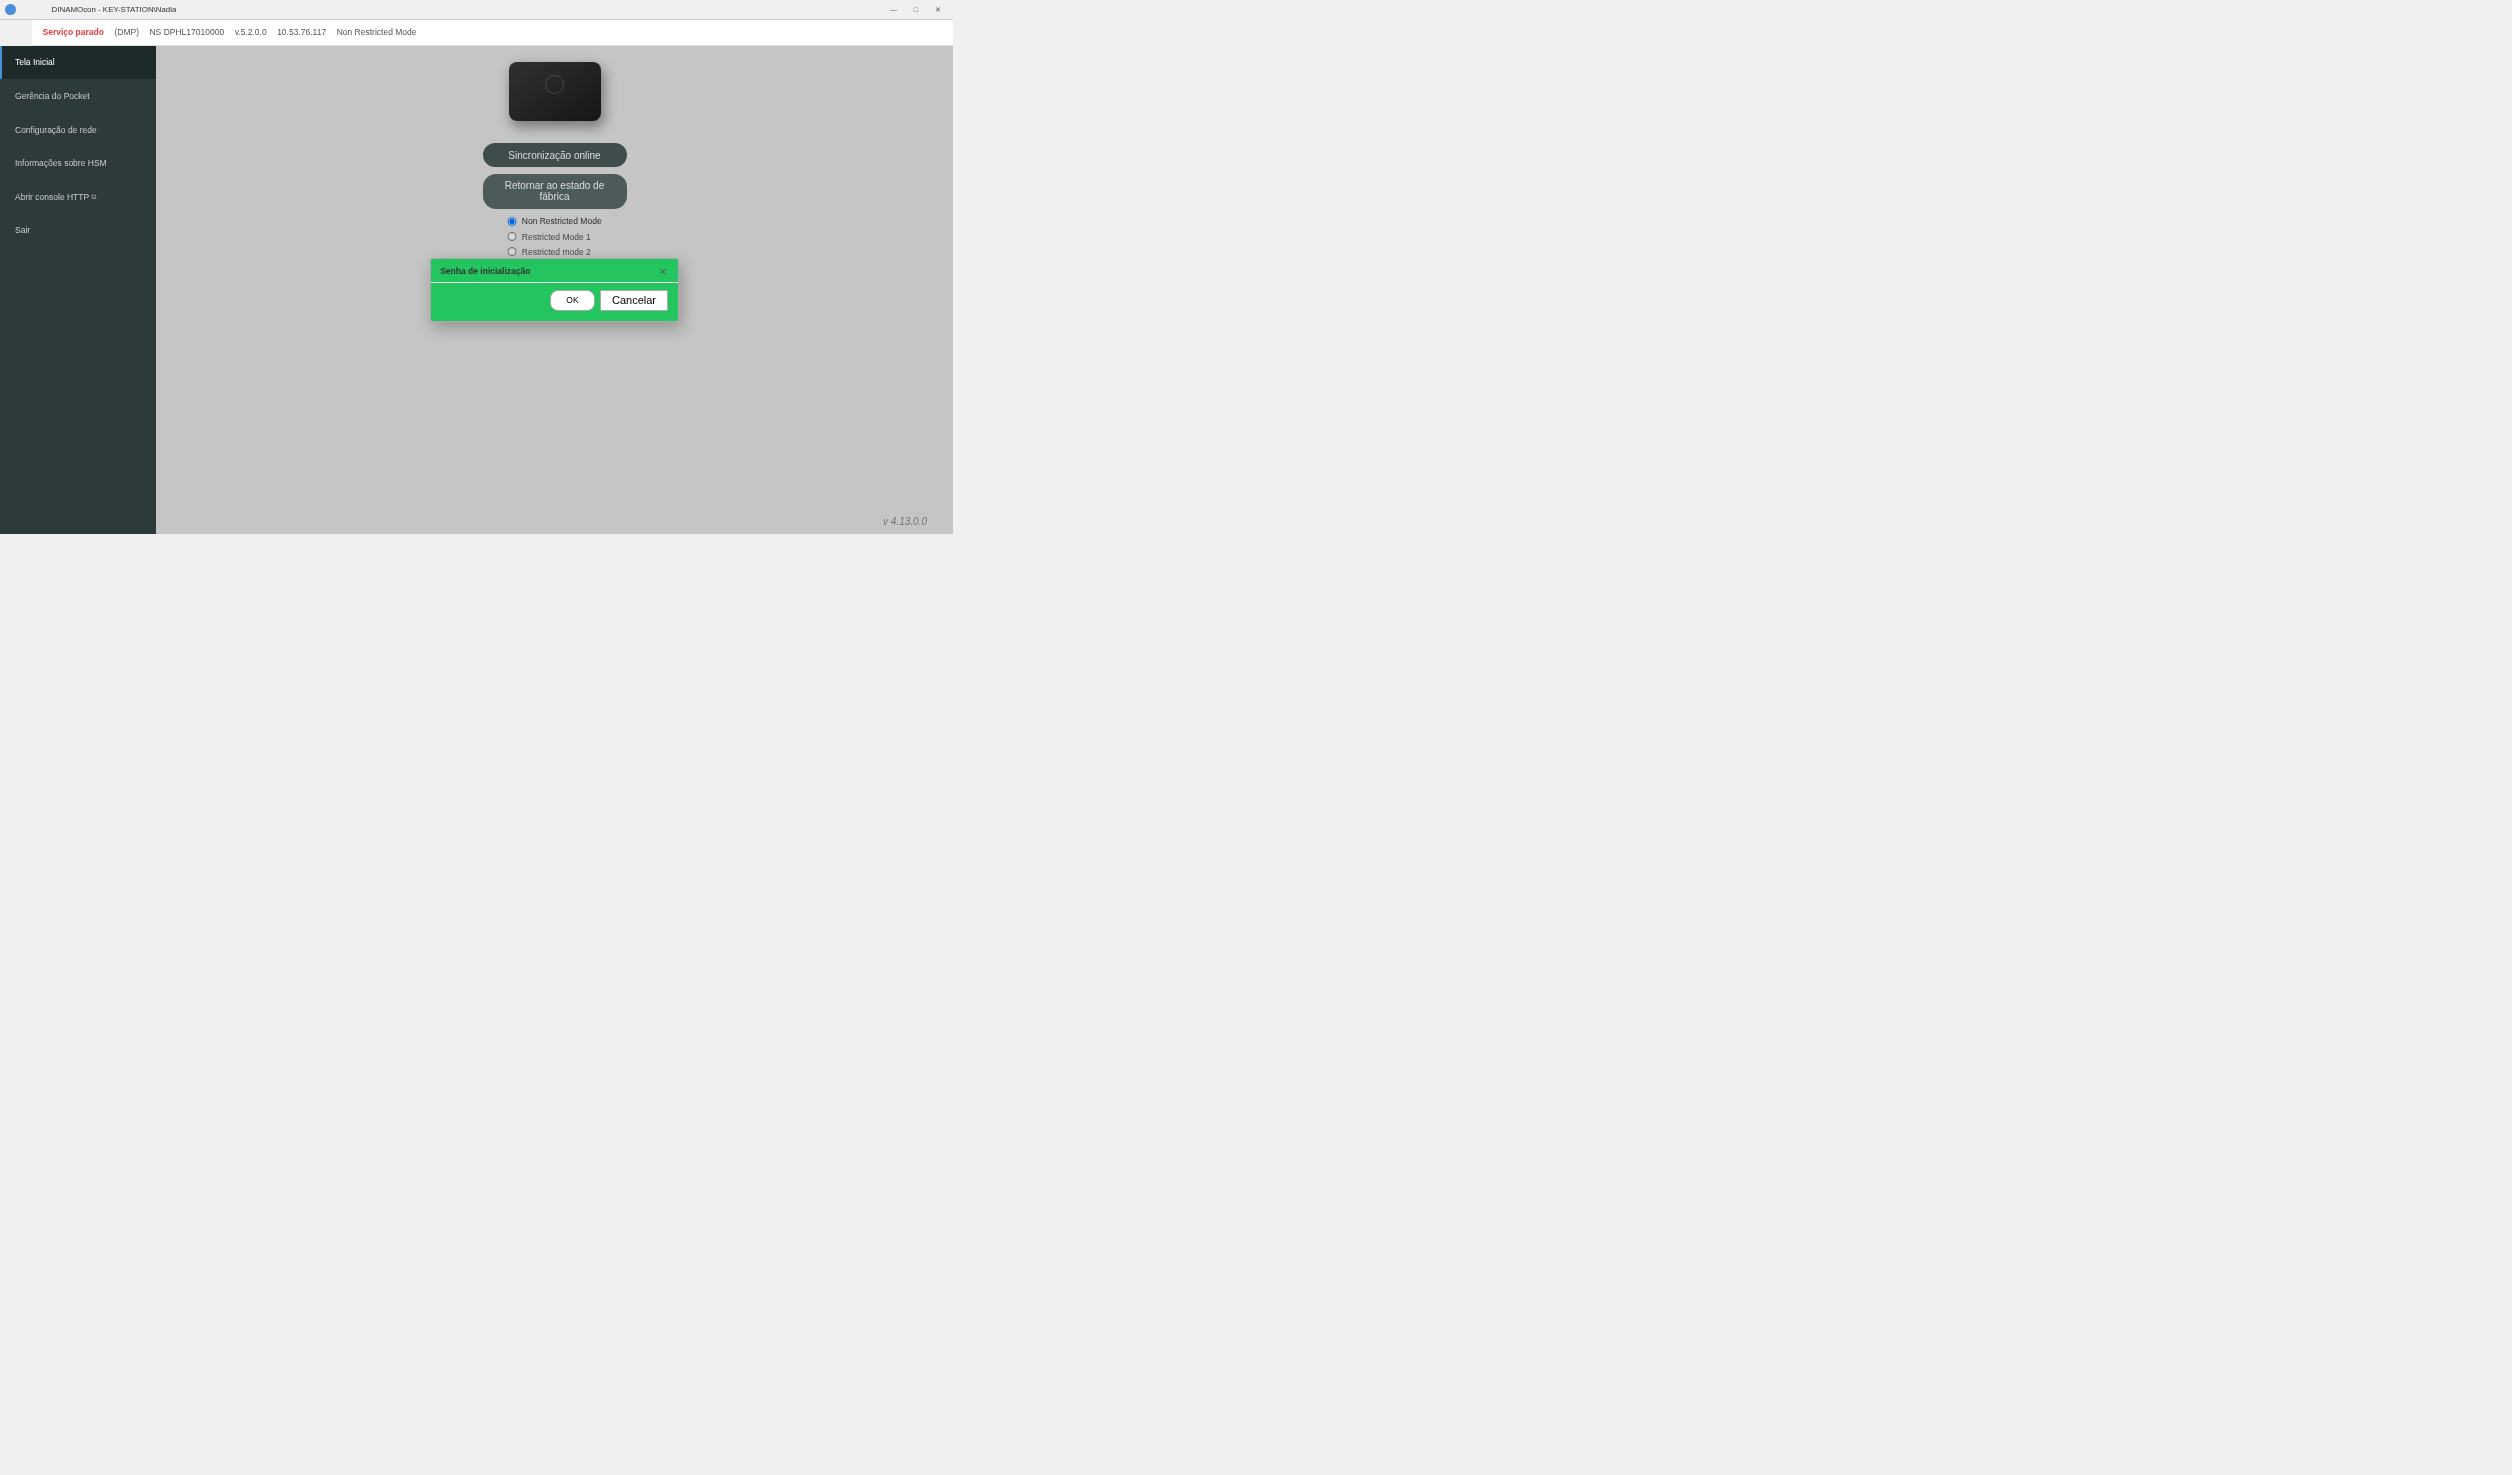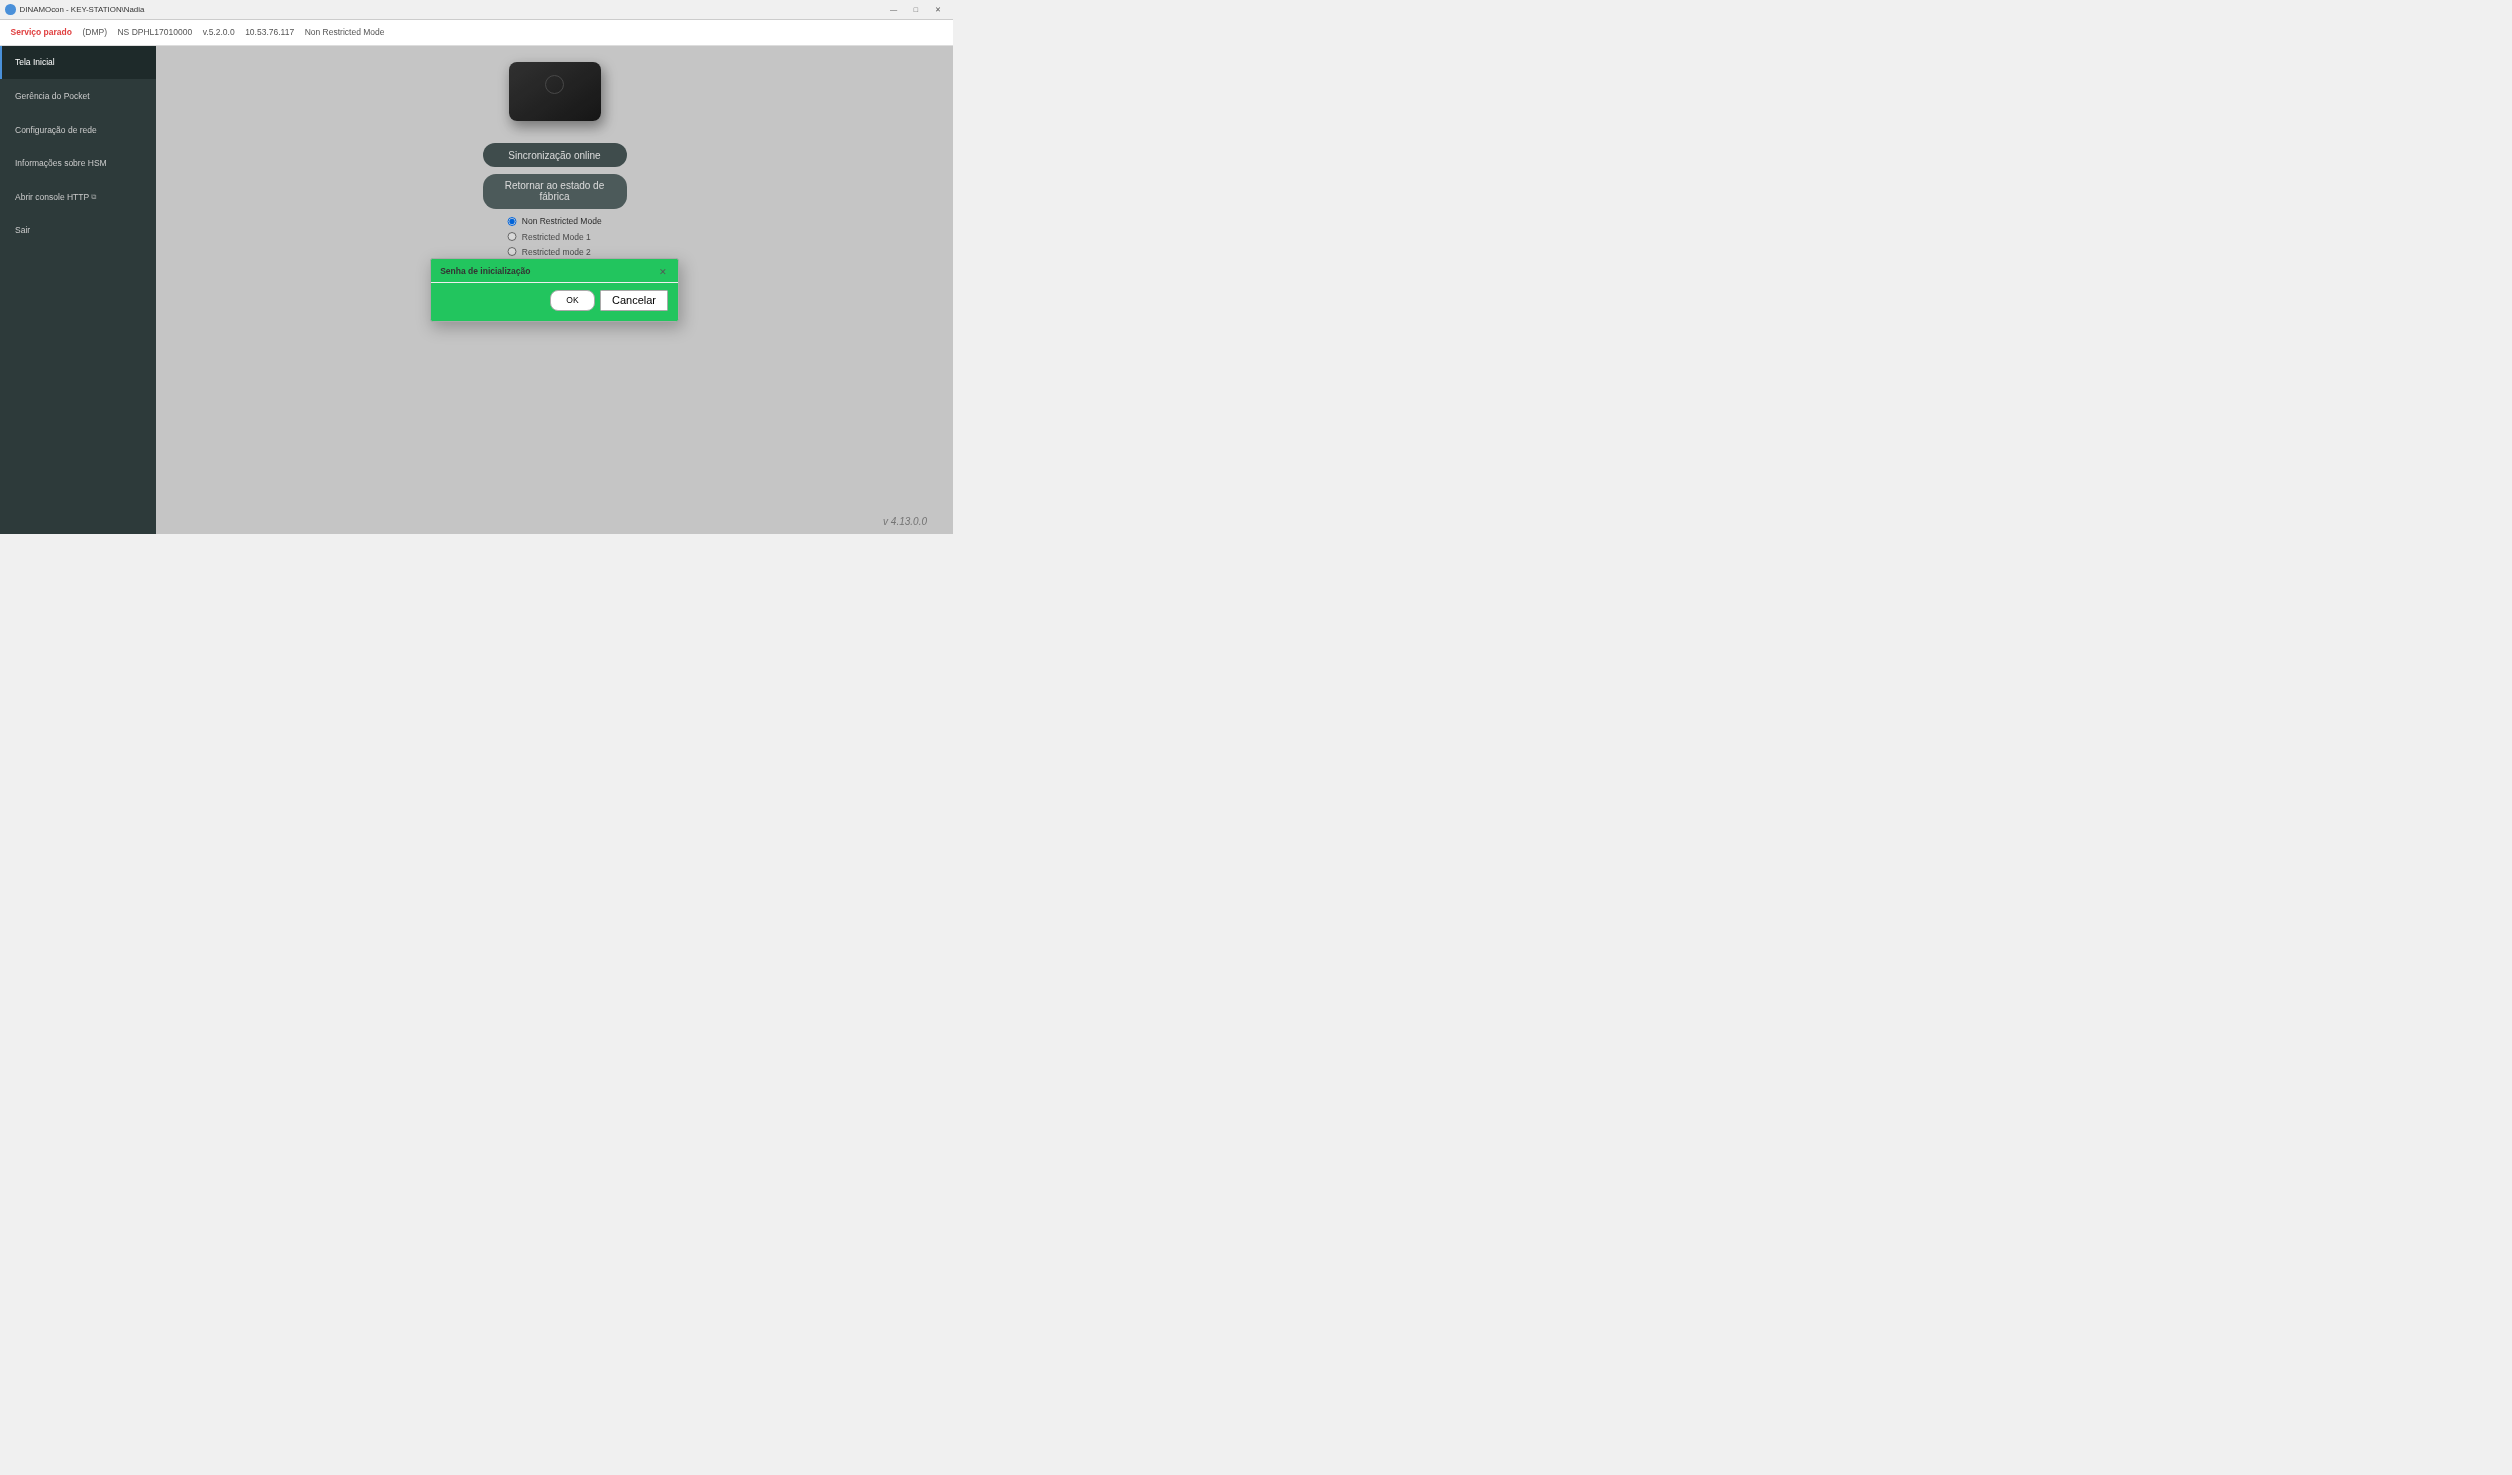--- a/index.html
+++ b/index.html
@@ -15,20 +15,21 @@
 
     
     .title-bar {
       display: flex;
       align-items: center;
       height: 19.6px;
       background: #f0f0f0;
       padding: 0 5.2px;
       border-bottom: 0.7px solid #ccc;
       position: relative;
+      gap: 32px;
     }
     .title-bar-icon {
       width: 10.5px;
       height: 10.5px;
       background: #4a90d9;
       border-radius: 50%;
       margin-right: 3.9px;
     }
     .title-bar-text {
       font-size: 7.9px;
@@ -54,20 +55,21 @@
 
     
     .status-bar {
       height: 26px;
       background: white;
       display: flex;
       align-items: center;
       padding: 0 10.5px;
       gap: 10.5px;
       border-bottom: 0.7px solid #ddd;
+      margin-left: 32px;
     }
     .status-service {
       color: #e04040;
       font-size: 8.5px;
       font-weight: 600;
     }
     .status-item {
       color: #555;
       font-size: 8.5px;
     }

